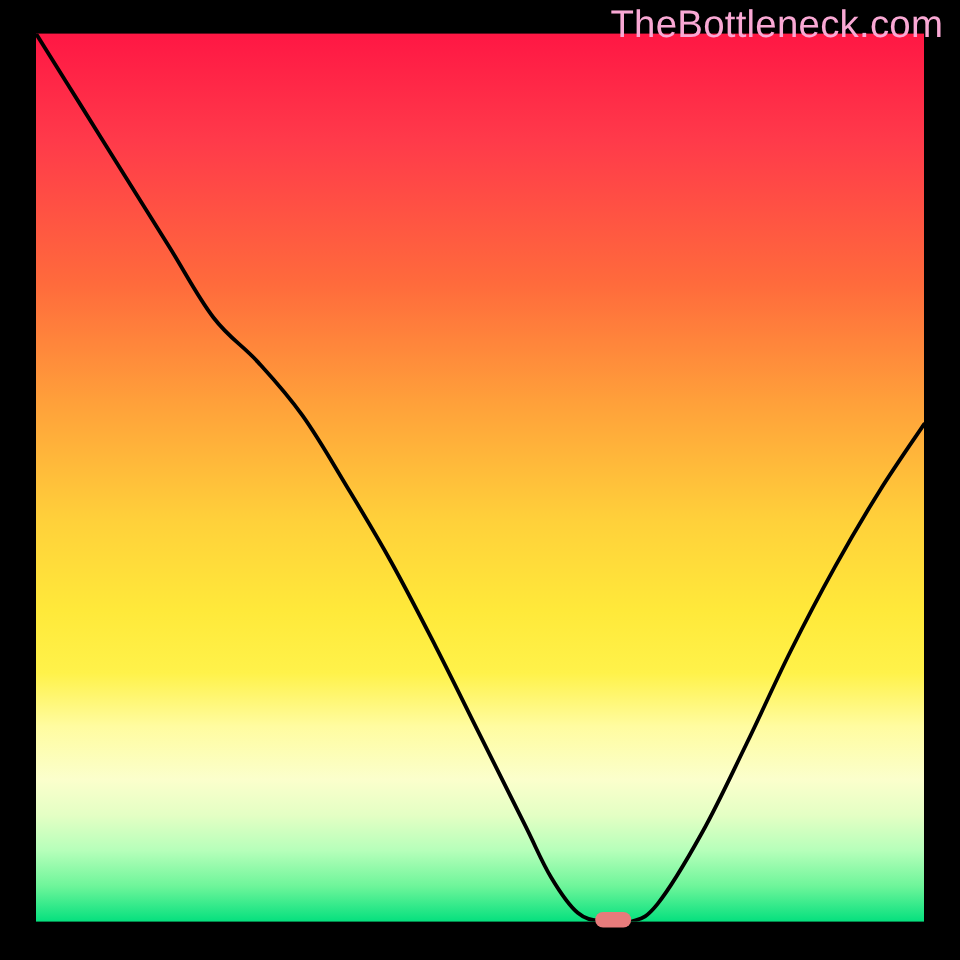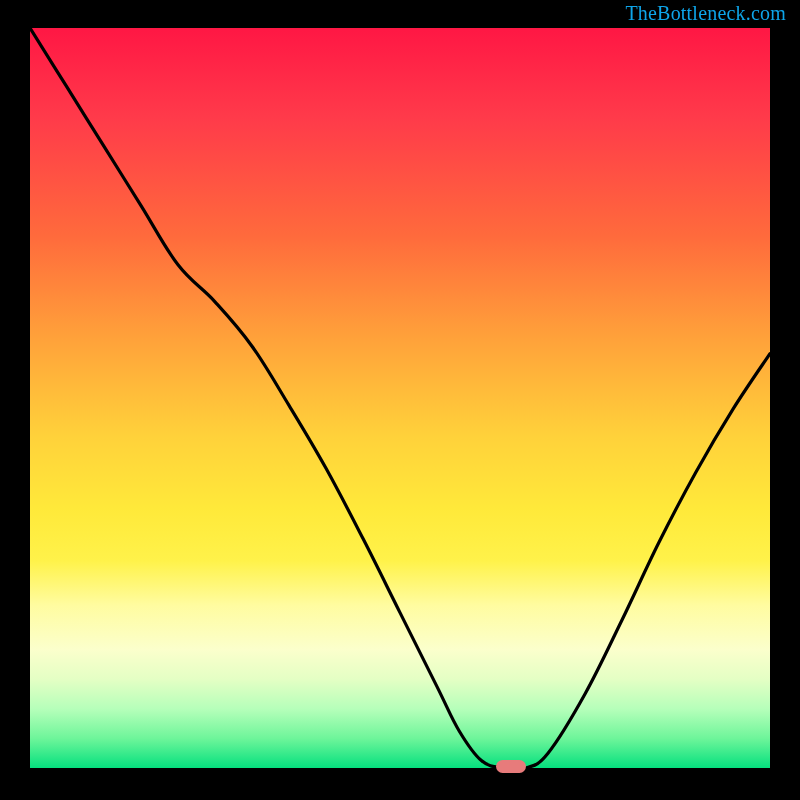--- a/index.html
+++ b/index.html
@@ -13,23 +13,23 @@
   .container {
     position: relative;
     width: 800px;
     height: 800px;
     background: #000;
   }
   .watermark {
     position: absolute;
     top: 2px;
     right: 14px;
-    font-family: Liberation Serif, serif;
-    font-size: 20px;
-    color: #0ea5e9;
+    font-family: Liberation Sans, sans-serif;
+    font-size: 32px;
+    color: #f9a8d4;
     letter-spacing: 0.2px;
     z-index: 10;
   }
   .plot {
     position: absolute;
     left: 30px;
     top: 28px;
     width: 740px;
     height: 740px;
     background: linear-gradient(

